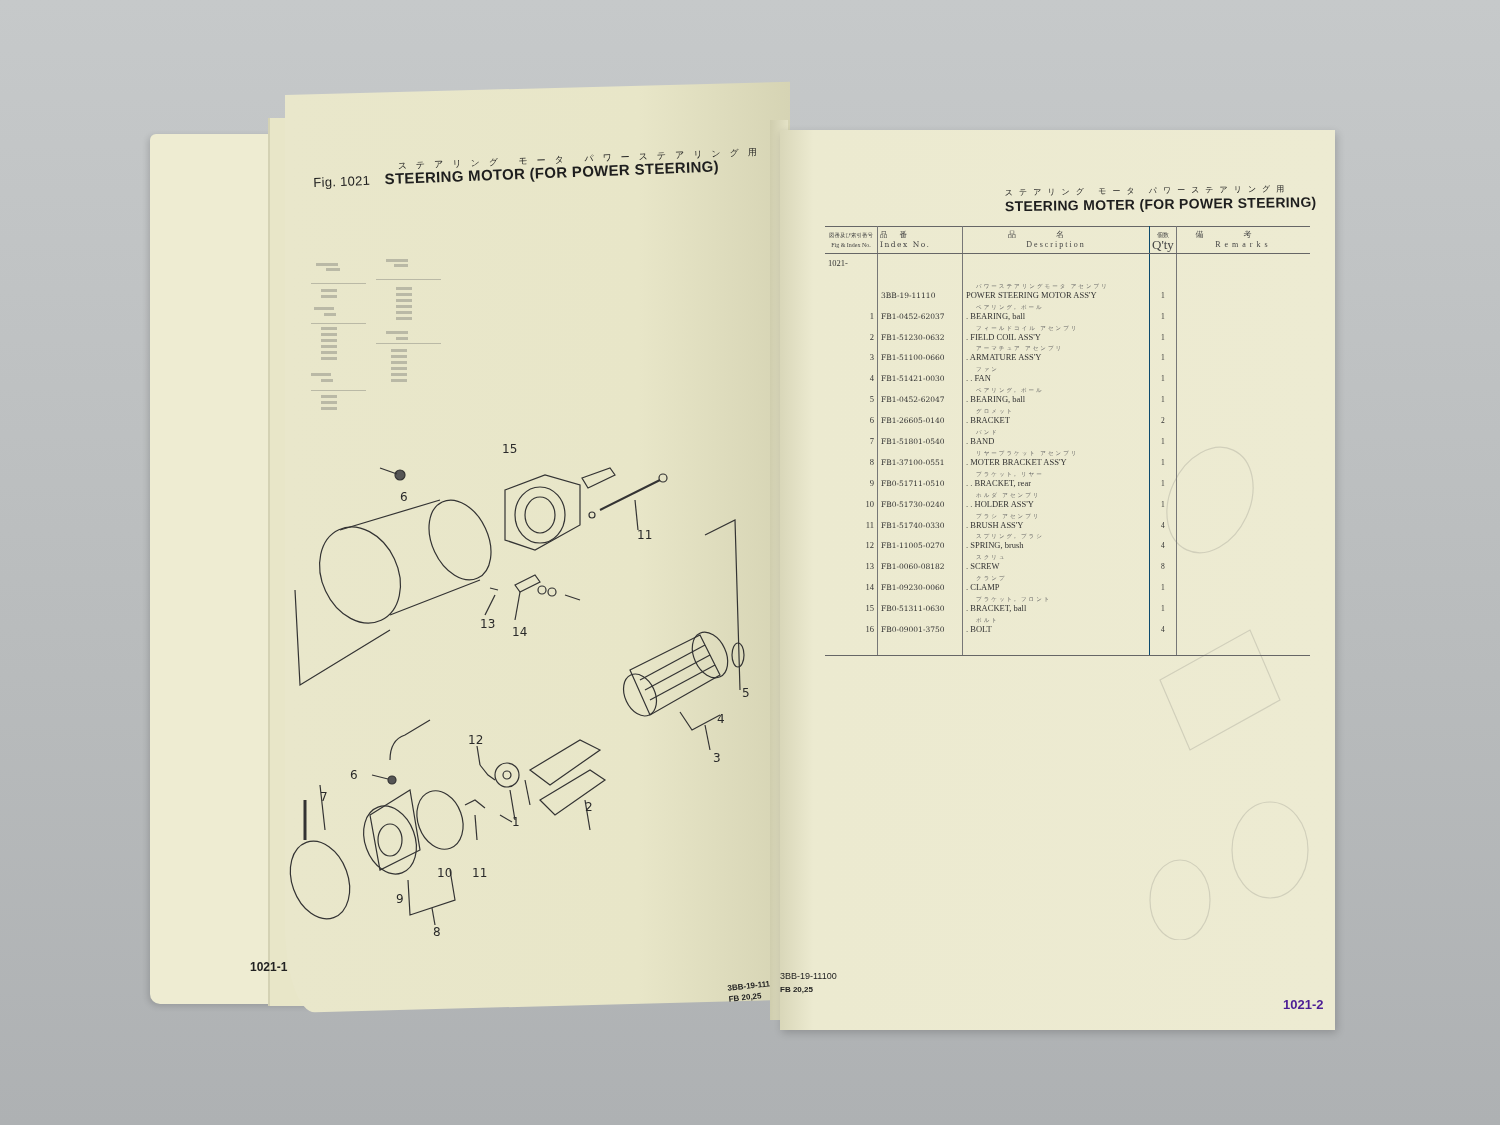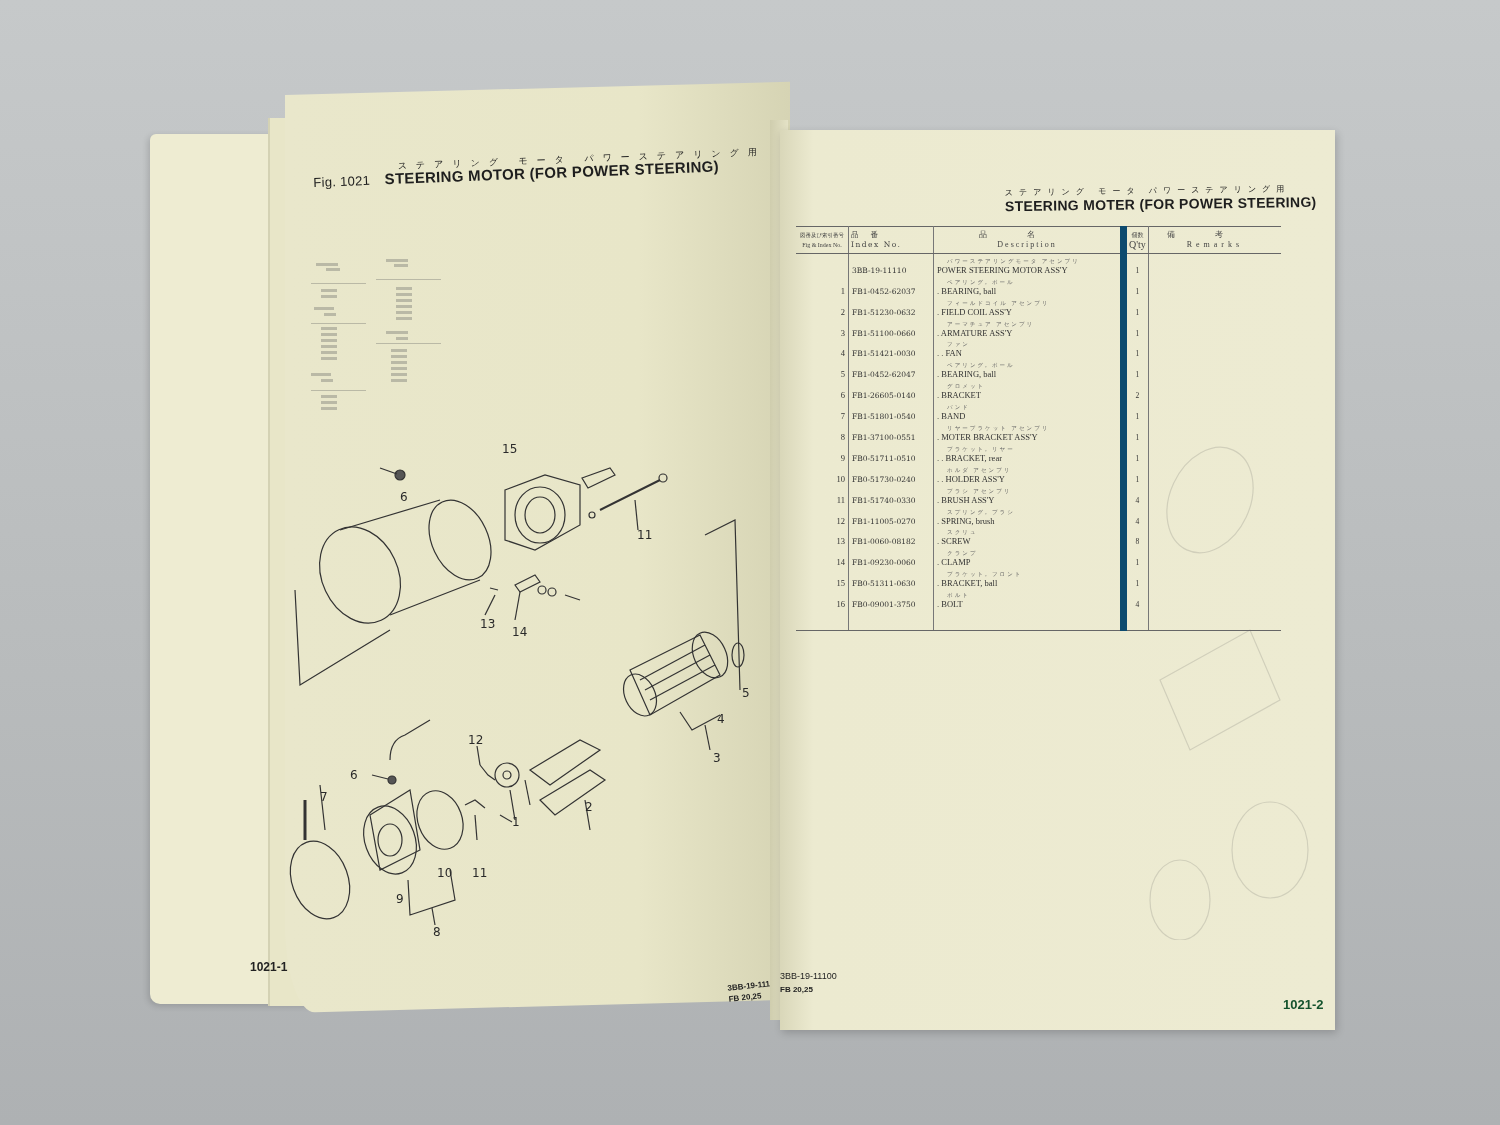--- a/index.html
+++ b/index.html
@@ -17,29 +17,29 @@
   .fig-title .figno{font-size:13px;font-weight:normal;margin-right:10px;}
   .fig-title .kana{position:absolute;top:-10px;left:85px;font-size:9px;letter-spacing:9px;font-weight:normal;}
   .applic{position:absolute;left:296px;top:245px;width:160px;height:170px;}
   .applic .blk{position:absolute;background:#aaa99a;height:3px;opacity:.75;}
   .diagram{position:absolute;left:280px;top:430px;width:500px;height:520px;}
   .plabel{position:absolute;font-size:12px;color:#2a2a2a;font-family:"DejaVu Sans",sans-serif;}
   .pnum-left{position:absolute;left:250px;top:960px;font-size:12px;font-weight:bold;color:#222;}
   .foot-left{position:absolute;left:728px;top:980px;font-size:8px;font-weight:bold;color:#222;line-height:11px;transform:rotate(-6deg);}
   .foot-right{position:absolute;left:780px;top:970px;font-size:9px;color:#222;line-height:13px;}
   .foot-right b{font-size:8px;}
-  .pnum-right{position:absolute;left:1283px;top:997px;font-size:13px;font-weight:bold;color:#14532d;}
+  .pnum-right{position:absolute;left:1283px;top:997px;font-size:13px;font-weight:bold;color:#4c1d95;}
   .rtitle{position:absolute;left:1005px;top:196px;font-size:14px;font-weight:bold;color:#1e1e1e;white-space:nowrap;letter-spacing:.3px;transform:rotate(-.8deg);}
   .rtitle .kana{position:absolute;top:-11px;left:0;font-size:8px;letter-spacing:6px;font-weight:normal;}
-  table.parts{position:absolute;left:796px;top:226px;width:485px;border-collapse:collapse;font-family:"Liberation Serif",serif;color:#333;}
+  table.parts{position:absolute;left:825px;top:226px;width:485px;border-collapse:collapse;font-family:"Liberation Serif",serif;color:#333;}
   table.parts th{font-weight:normal;font-size:8px;line-height:10px;border-top:1px solid #666;border-bottom:1px solid #666;padding:3px 2px;text-align:center;vertical-align:middle;color:#444;}
   table.parts td{font-size:8.5px;height:20.9px;padding:0 3px;vertical-align:bottom;}
   .c-idx{width:46px;text-align:right;border-right:1px solid #777;}
   .c-part{width:78px;border-right:1px solid #777;font-family:"DejaVu Serif",serif;font-size:7.5px !important;}
-  .c-desc{width:180px;border-right:7px solid #0c4a6e;font-size:8.5px;}
+  .c-desc{width:180px;border-right:1px solid #0c4a6e;font-size:8.5px;}
   .c-qty{width:12px;text-align:center;border-right:1px solid #777;font-size:7.5px !important;}
   .c-rem{border-right:none;}
   .kn{display:block;font-size:5.5px;letter-spacing:2px;color:#666;line-height:7px;margin-left:10px;}
   .desc-txt{display:block;line-height:10px;}
   .bottomline td{border-bottom:1px solid #666;height:345px;}
   .ghost{position:absolute;left:1140px;top:380px;width:190px;height:560px;opacity:.18;}
 </style>
 </head>
 <body>
 
@@ -227,29 +227,36 @@
       <th class="c-part" style="text-align:left">
         <div style="letter-spacing:12px">品番</div>
         <div style="letter-spacing:1.5px">Index No.</div>
       </th>
       <th class="c-desc">
         <div style="letter-spacing:40px">品名</div>
         <div style="letter-spacing:2px">Description</div>
       </th>
       <th class="c-qty">
         <div style="font-size:6px">個数</div>
-        <div style="font-size:10px">Q'ty</div>
+        <div style="font-size:13px">Q'ty</div>
       </th>
       <th class="c-rem">
         <div style="letter-spacing:40px">備考</div>
         <div style="letter-spacing:4px">Remarks</div>
       </th>
     </tr>
   </thead>
   <tbody>
+    <tr>
+      <td class="c-idx" style="text-align:left;vertical-align:top;padding-top:4px">1021-</td>
+      <td class="c-part"></td>
+        <td class="c-desc"></td>
+        <td class="c-qty"></td>
+        <td class="c-rem"></td>
+    </tr>
     <tr>
       <td class="c-idx"></td>
       <td class="c-part">3BB-19-11110</td>
       <td class="c-desc">
           <span class="kn">パワーステアリングモータ アセンブリ</span>
           <span class="desc-txt">POWER STEERING MOTOR ASS'Y</span>
         </td>
       <td class="c-qty">1</td>
       <td class="c-rem"></td>
     </tr>

